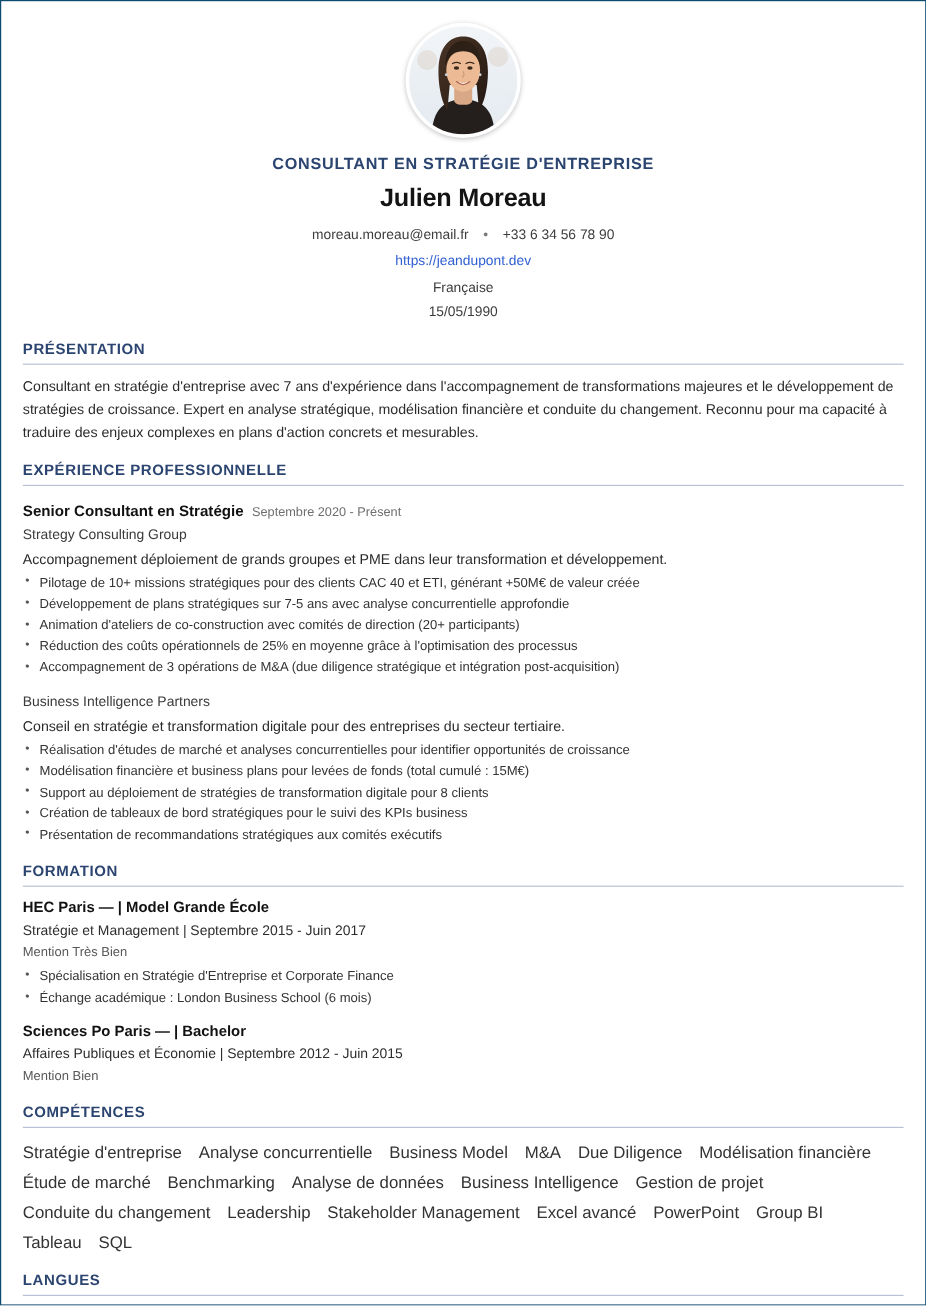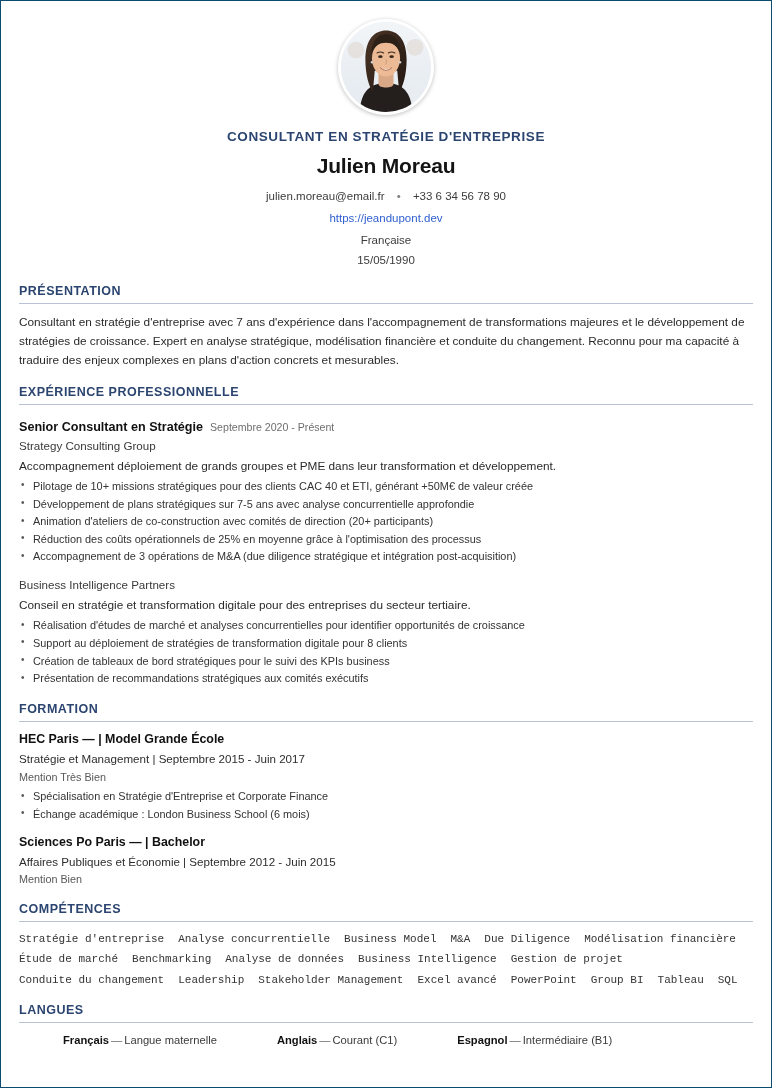--- a/index.html
+++ b/index.html
@@ -191,25 +191,24 @@
 
   
   .skills {
     display: flex;
     flex-wrap: wrap;
     column-gap: 14px;
     row-gap: 3px;
     max-width: 722px;
   }
   .skill {
-    font-size: 11px;
+    font-size: 14px;
     color: #333333;
     line-height: 1.58;
     white-space: nowrap;
-    font-family: Liberation Mono, monospace;
   }
 
   
   .langs {
     display: flex;
     flex-wrap: wrap;
     column-gap: 16px;
     row-gap: 3px;
   }
   .lang { font-size: 11.2px; line-height: 1.55; white-space: nowrap; }
@@ -271,21 +270,21 @@
             <circle cx="33" cy="43" r="1.3" fill="#cfcfcf"></circle>
             <circle cx="63" cy="43" r="1.3" fill="#cfcfcf"></circle>
           </svg>
         </div>
       </div>
 
       <h2 class="job-title">CONSULTANT EN STRATÉGIE D'ENTREPRISE</h2>
       <h1 class="full-name">Julien Moreau</h1>
 
       <p class="contact-line">
-        <span>julien.moreau@email.fr</span>
+        <span>moreau.moreau@email.fr</span>
         <span class="contact-sep">•</span>
         <span>+33 6 34 56 78 90</span>
       </p>
       <a class="contact-link" href="#">https://jeandupont.dev</a>
       <p class="contact-plain">Française</p>
       <p class="contact-plain">15/05/1990</p>
     </div>
 
     <section class="section">
       <h3 class="section-title">PRÉSENTATION</h3>
@@ -310,20 +309,21 @@
           <li>Réduction des coûts opérationnels de 25% en moyenne grâce à l'optimisation des processus</li>
           <li>Accompagnement de 3 opérations de M&amp;A (due diligence stratégique et intégration post-acquisition)</li>
         </ul>
       </div>
 
       <div class="entry">
         <p class="entry-org">Business Intelligence Partners</p>
         <p class="entry-desc">Conseil en stratégie et transformation digitale pour des entreprises du secteur tertiaire.</p>
         <ul class="bullets">
           <li>Réalisation d'études de marché et analyses concurrentielles pour identifier opportunités de croissance</li>
+          <li>Modélisation financière et business plans pour levées de fonds (total cumulé : 15M€)</li>
           <li>Support au déploiement de stratégies de transformation digitale pour 8 clients</li>
           <li>Création de tableaux de bord stratégiques pour le suivi des KPIs business</li>
           <li>Présentation de recommandations stratégiques aux comités exécutifs</li>
         </ul>
       </div>
     </section>
 
     <section class="section">
       <h3 class="section-title">FORMATION</h3>
       <div class="section-rule"></div>

